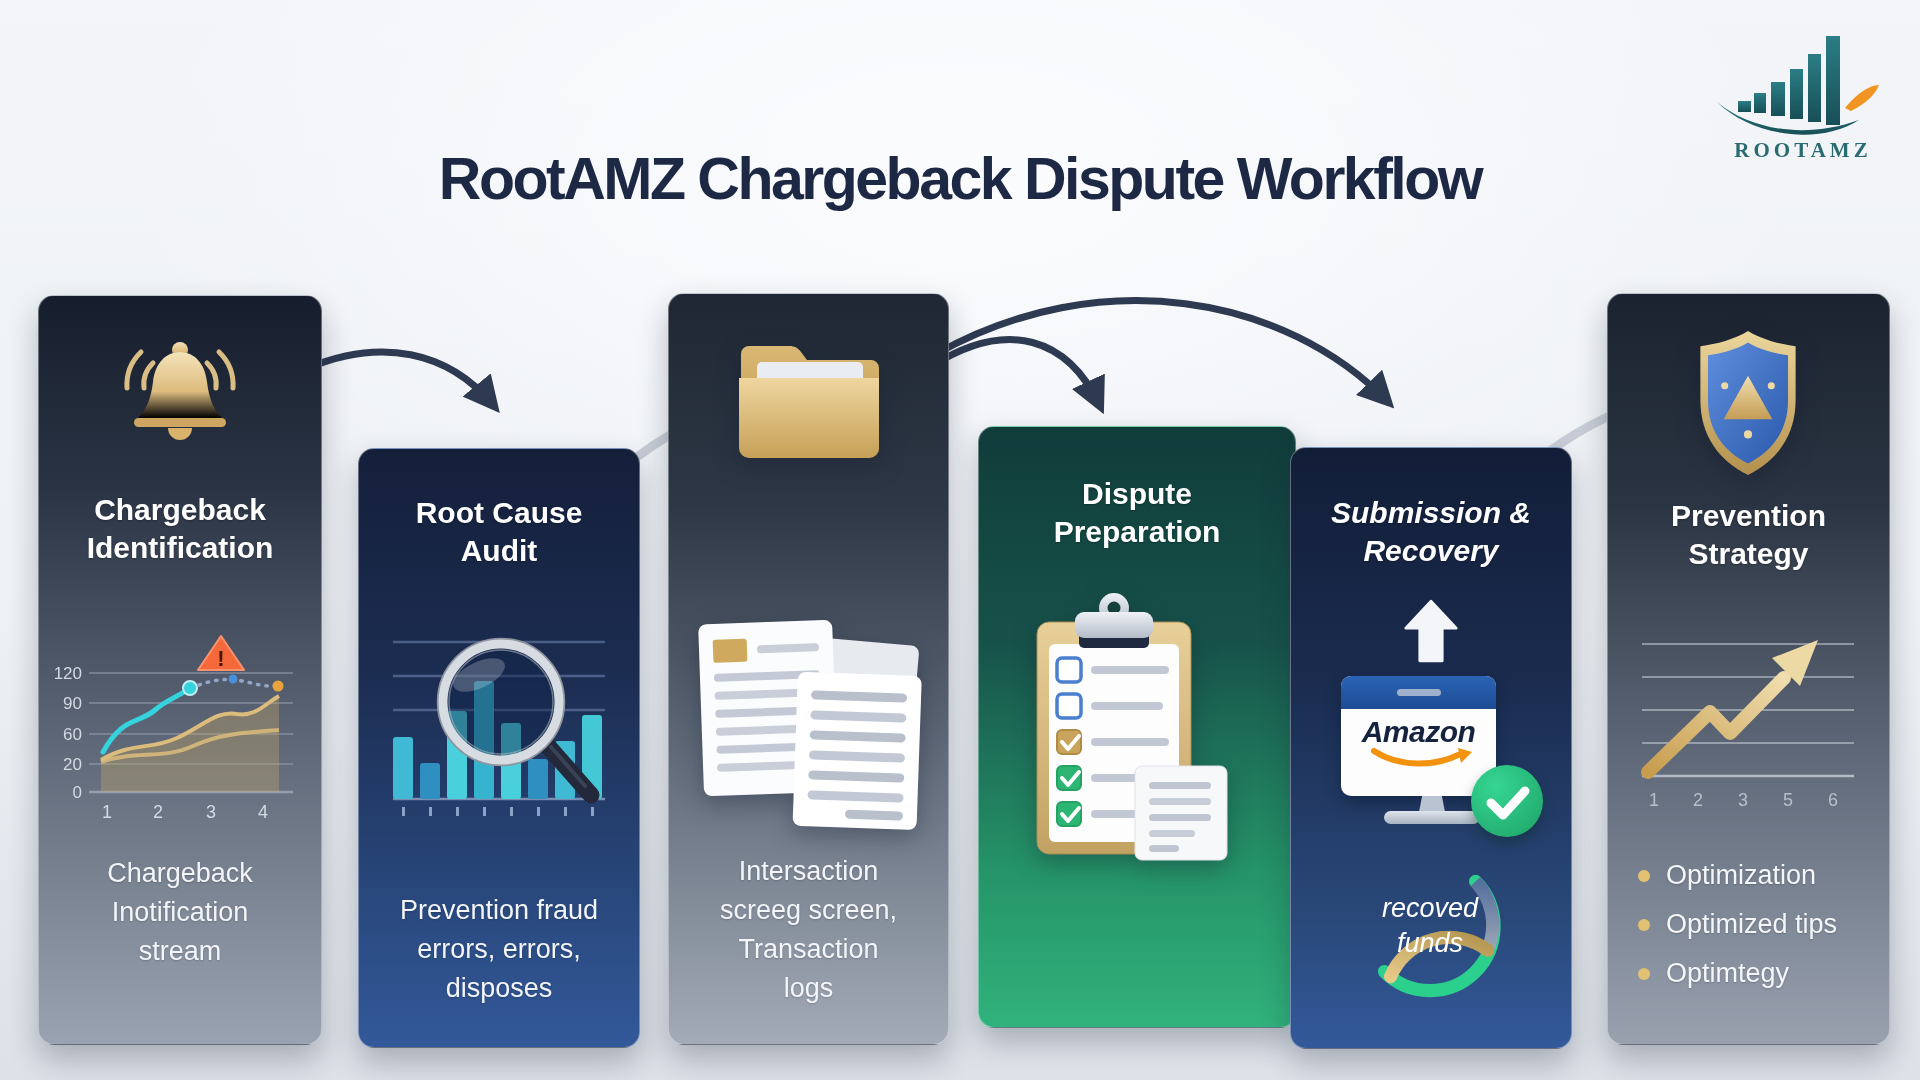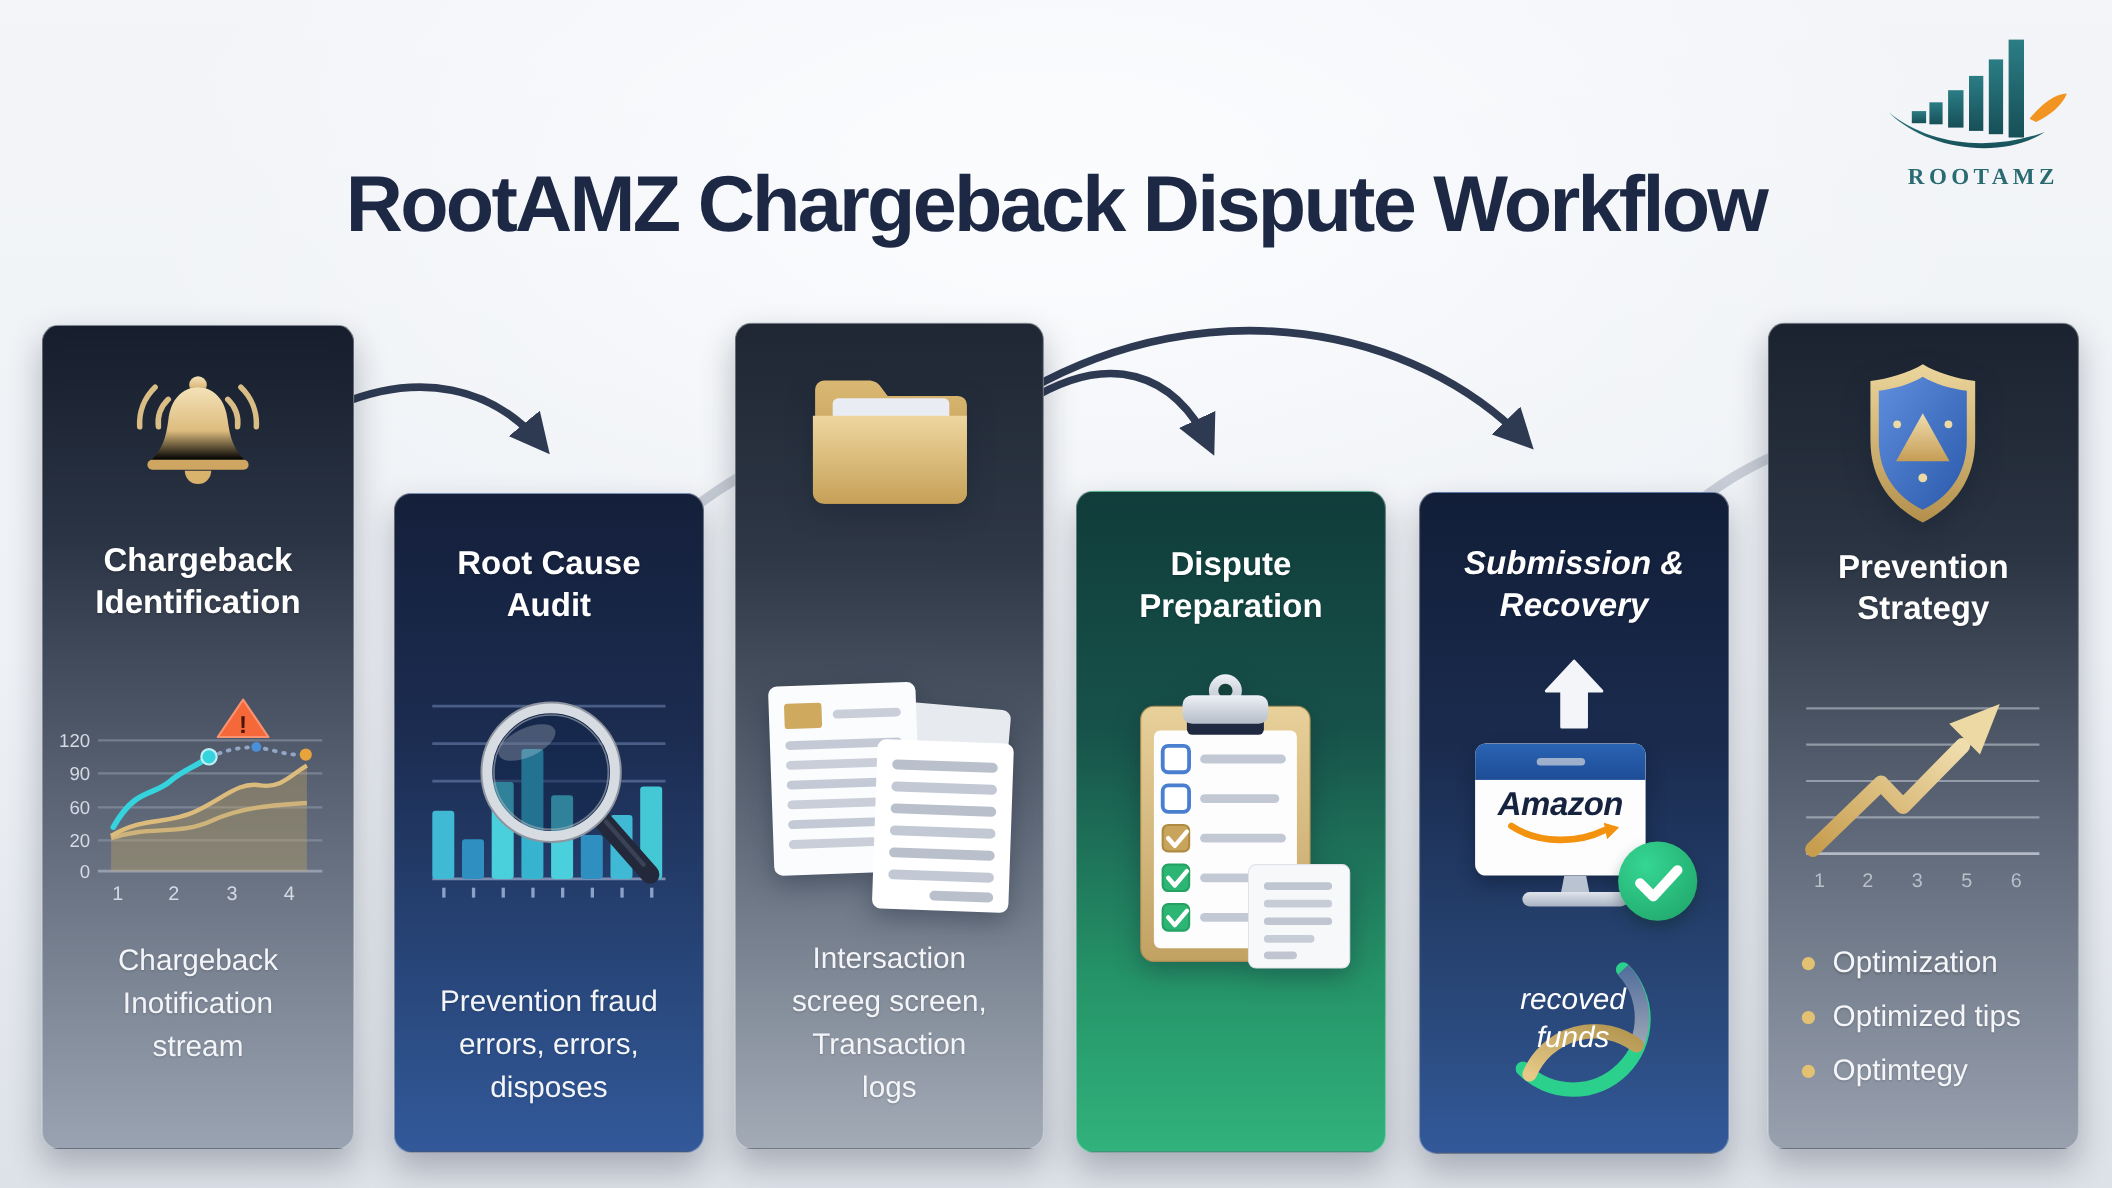--- a/index.html
+++ b/index.html
@@ -6,44 +6,44 @@
   .stage{
     position:relative;width:1920px;height:1080px;overflow:hidden;
     font-family:"Liberation Sans",sans-serif;
     background:
       radial-gradient(ellipse 1400px 700px at 50% 16%, #fbfcfe 0%, rgba(251,252,254,0) 60%),
       linear-gradient(180deg,#f3f5f8 0%,#eef1f5 55%,#dde1e8 100%);
   }
   
   .page-title{
     position:absolute;left:0;right:0;top:150px;margin:0;text-align:center;
-    font-size:72px;line-height:1;font-weight:700;color:#1d2844;letter-spacing:-2.5px;
+    font-size:59px;line-height:1;font-weight:700;color:#1d2844;letter-spacing:-2.5px;
   }
   .logo{position:absolute;left:1703px;top:26px;width:200px;text-align:center;}
   .logo svg{display:block;margin:0 auto;}
   .logo-text{
     font-family:"Liberation Serif",serif;font-size:21px;color:#2a6b72;
-    letter-spacing:4px;margin-top:10px;font-weight:600;
+    letter-spacing:4px;margin-top:0;font-weight:600;
   }
   
   .connectors{position:absolute;left:0;top:0;z-index:1;}
   
   .card{
     position:absolute;z-index:2;border-radius:16px;
     box-shadow:0 14px 30px rgba(22,32,52,.28);
     border:1px solid rgba(255,255,255,.35);
   }
   .card-grayblue1{left:38px; top:295px;width:282px;height:748px;
     background:linear-gradient(180deg,#161e2d 0%,#2b3444 26%,#5b6575 58%,#9aa3b1 100%);}
   .card-blue1{left:358px;top:448px;width:280px;height:598px;
     background:linear-gradient(180deg,#141f3a 0%,#1c2d52 38%,#2a4a80 78%,#33599a 100%);}
   .card-grayblue2{left:668px;top:293px;width:279px;height:750px;
     background:linear-gradient(180deg,#1f2734 0%,#2e3745 28%,#5e6877 60%,#a3abb7 100%);}
-  .card-green{left:978px;top:446px;width:280px;height:600px;
-    background:linear-gradient(180deg,#103c3a 0%,#17524a 36%,#259468 74%,#31b27c 100%);}
+  .card-green{left:978px;top:426px;width:280px;height:600px;
+    background:linear-gradient(180deg,#103c3a 0%,#17524a 36%,#259468 74%,#31b27c 100%);padding-left:36px;}
   .card-blue2{left:1290px;top:447px;width:280px;height:600px;
     background:linear-gradient(180deg,#121e38 0%,#1a2b4e 38%,#294879 78%,#33599a 100%);font-style:italic;}
   .card-grayblue3{left:1607px;top:293px;width:281px;height:750px;
     background:linear-gradient(180deg,#1b2330 0%,#2b3442 28%,#5c6676 60%,#99a1af 100%);}
   .card h2{
     position:absolute;left:0;right:0;margin:0;text-align:center;
     font-size:30px;line-height:1.27;font-weight:700;color:#ffffff;white-space:pre-line;
     text-shadow:0 1px 2px rgba(0,0,0,.25);
   }
   .caption{

